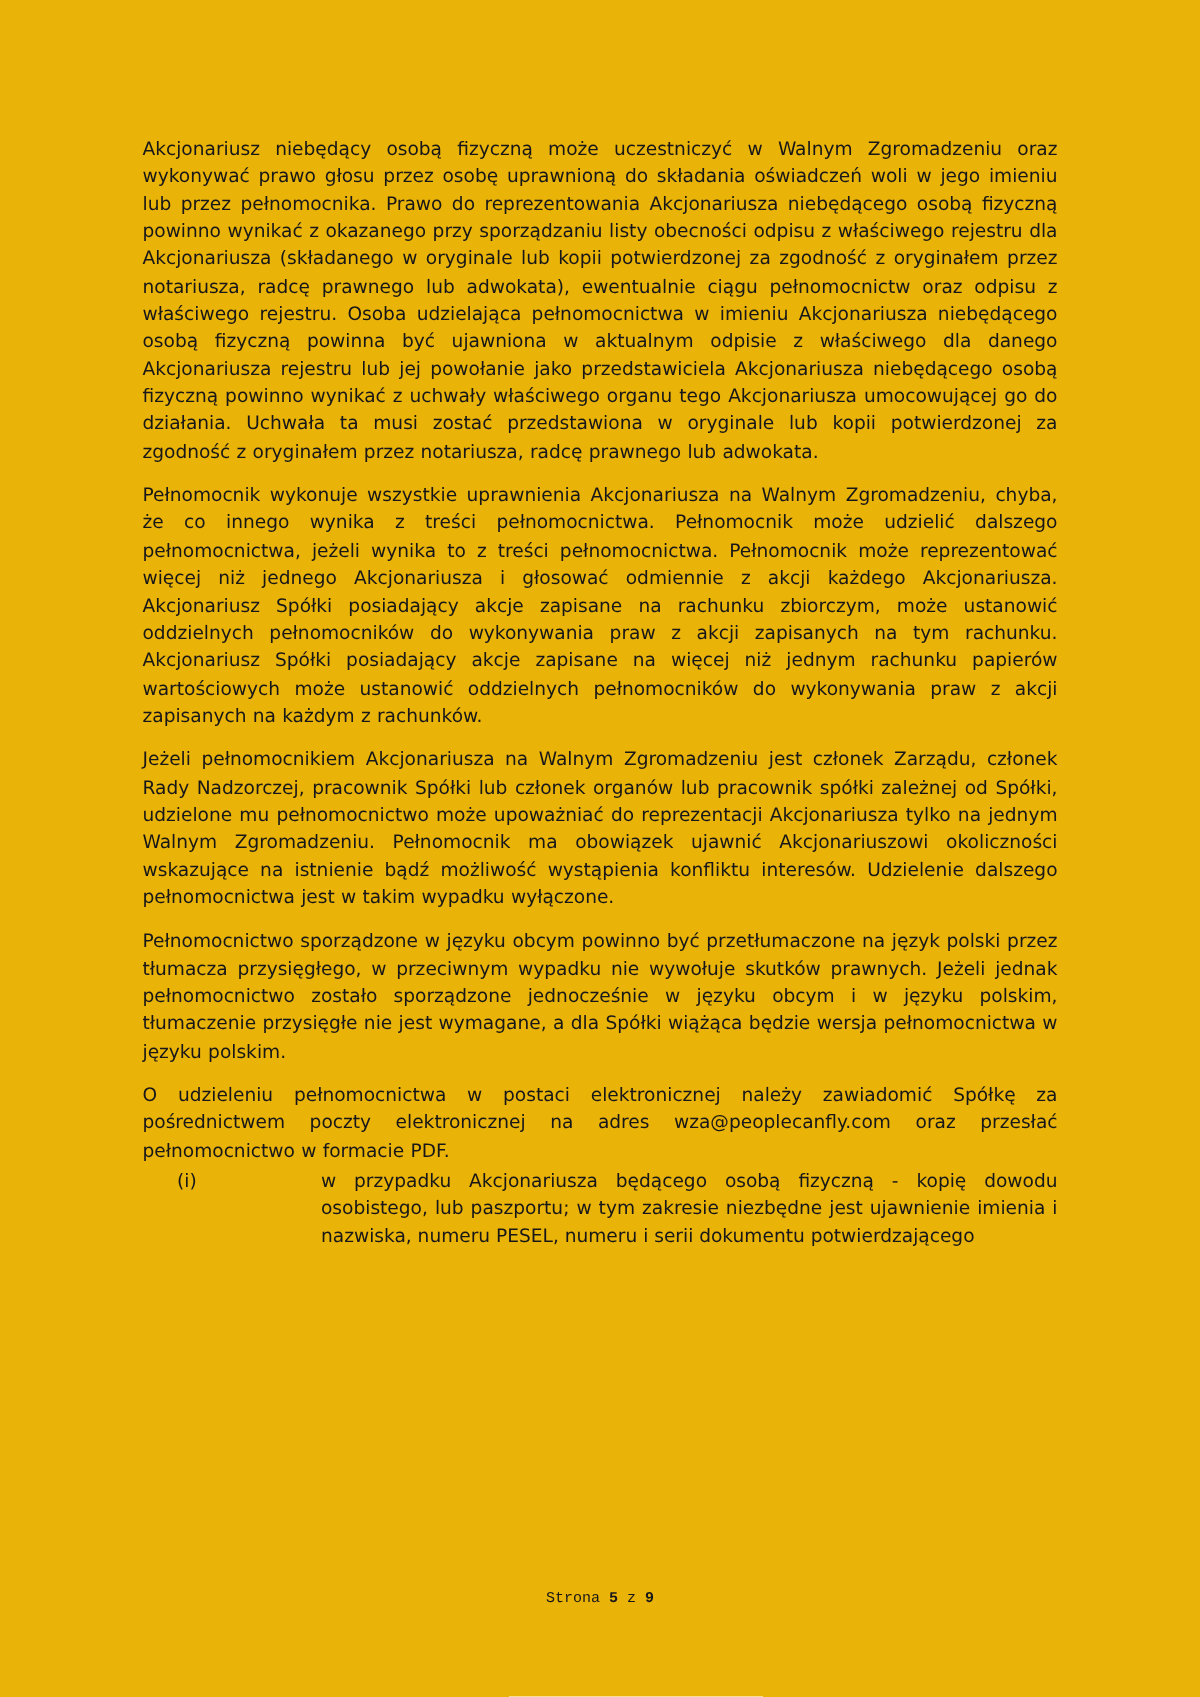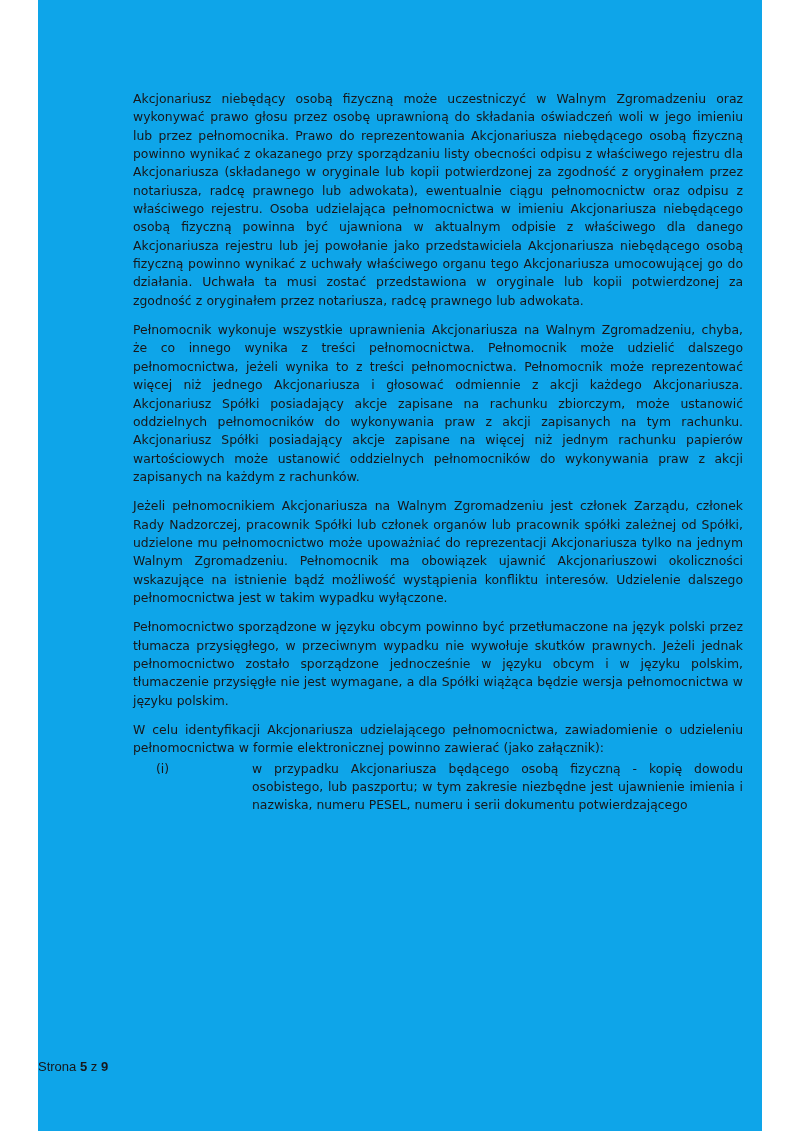--- a/index.html
+++ b/index.html
@@ -3,23 +3,23 @@
 <meta charset="utf-8">
 <title>Document Page</title>
 <style>
   html, body {
     margin: 0;
     padding: 0;
     background: #ffffff;
   }
   .page {
     position: relative;
-    width: 724px;
+    width: 800px;
     height: 1131px;
-    background: #0ea5e9;
+    background: #eab308;
     margin: 0 auto;
     overflow: hidden;
     box-sizing: border-box;
   }
   .content {
     position: absolute;
     left: 95px;
     top: 90px;
     width: 610px;
   }
@@ -69,23 +69,23 @@
     text-justify: inter-word;
     -webkit-hyphens: none;
     hyphens: none;
     margin-left: 44px;
   }
   .footer {
     position: absolute;
     left: 0;
     right: 0;
     top: 1060px;
-    text-align: left;
-    font-family: Liberation Sans, sans-serif;
-    font-size: 13px;
+    text-align: center;
+    font-family: Liberation Mono, monospace;
+    font-size: 10px;
     line-height: 13px;
     color: #17171a;
   }
   .footer .strong {
     font-weight: bold;
   }
   .footer span {
     white-space: pre;
   }
 </style>
@@ -93,21 +93,21 @@
 <body>
 
 <div class="page">
 
   <div class="content">
 
     <p class="para">Akcjonariusz niebędący osobą fizyczną może uczestniczyć w Walnym Zgromadzeniu oraz wykonywać prawo głosu przez osobę uprawnioną do składania oświadczeń woli w jego imieniu lub przez pełnomocnika. Prawo do reprezentowania Akcjonariusza niebędącego osobą fizyczną powinno wynikać z okazanego przy sporządzaniu listy obecności odpisu z właściwego rejestru dla Akcjonariusza (składanego w oryginale lub kopii potwierdzonej za zgodność z oryginałem przez notariusza, radcę prawnego lub adwokata), ewentualnie ciągu pełnomocnictw oraz odpisu z właściwego rejestru. Osoba udzielająca pełnomocnictwa w imieniu Akcjonariusza niebędącego osobą fizyczną powinna być ujawniona w aktualnym odpisie z właściwego dla danego Akcjonariusza rejestru lub jej powołanie jako przedstawiciela Akcjonariusza niebędącego osobą fizyczną powinno wynikać z uchwały właściwego organu tego Akcjonariusza umocowującej go do działania. Uchwała ta musi zostać przedstawiona w oryginale lub kopii potwierdzonej za zgodność z oryginałem przez notariusza, radcę prawnego lub adwokata.</p>
     <p class="para">Pełnomocnik wykonuje wszystkie uprawnienia Akcjonariusza na Walnym Zgromadzeniu, chyba, że co innego wynika z treści pełnomocnictwa. Pełnomocnik może udzielić dalszego pełnomocnictwa, jeżeli wynika to z treści pełnomocnictwa. Pełnomocnik może reprezentować więcej niż jednego Akcjonariusza i głosować odmiennie z akcji każdego Akcjonariusza. Akcjonariusz Spółki posiadający akcje zapisane na rachunku zbiorczym, może ustanowić oddzielnych pełnomocników do wykonywania praw z akcji zapisanych na tym rachunku. Akcjonariusz Spółki posiadający akcje zapisane na więcej niż jednym rachunku papierów wartościowych może ustanowić oddzielnych pełnomocników do wykonywania praw z akcji zapisanych na każdym z rachunków.</p>
     <p class="para">Jeżeli pełnomocnikiem Akcjonariusza na Walnym Zgromadzeniu jest członek Zarządu, członek Rady Nadzorczej, pracownik Spółki lub członek organów lub pracownik spółki zależnej od Spółki, udzielone mu pełnomocnictwo może upoważniać do reprezentacji Akcjonariusza tylko na jednym Walnym Zgromadzeniu. Pełnomocnik ma obowiązek ujawnić Akcjonariuszowi okoliczności wskazujące na istnienie bądź możliwość wystąpienia konfliktu interesów. Udzielenie dalszego pełnomocnictwa jest w takim wypadku wyłączone.</p>
     <p class="para">Pełnomocnictwo sporządzone w języku obcym powinno być przetłumaczone na język polski przez tłumacza przysięgłego, w przeciwnym wypadku nie wywołuje skutków prawnych. Jeżeli jednak pełnomocnictwo zostało sporządzone jednocześnie w języku obcym i w języku polskim, tłumaczenie przysięgłe nie jest wymagane, a dla Spółki wiążąca będzie wersja pełnomocnictwa w języku polskim.</p>
-    <p class="para">W celu identyfikacji Akcjonariusza udzielającego pełnomocnictwa, zawiadomienie o udzieleniu pełnomocnictwa w formie elektronicznej powinno zawierać (jako załącznik):</p>
+    <p class="para">O udzieleniu pełnomocnictwa w postaci elektronicznej należy zawiadomić Spółkę za pośrednictwem poczty elektronicznej na adres wza@peoplecanfly.com oraz przesłać pełnomocnictwo w formacie PDF.</p>
 
     <div class="list">
       <div class="list-item">
         <span class="list-marker">(i)</span>
         <span class="list-text">w przypadku Akcjonariusza będącego osobą fizyczną - kopię dowodu osobistego, lub paszportu; w tym zakresie niezbędne jest ujawnienie imienia i nazwiska, numeru PESEL, numeru i serii dokumentu potwierdzającego</span>
       </div>
     </div>
 
   </div>
 

